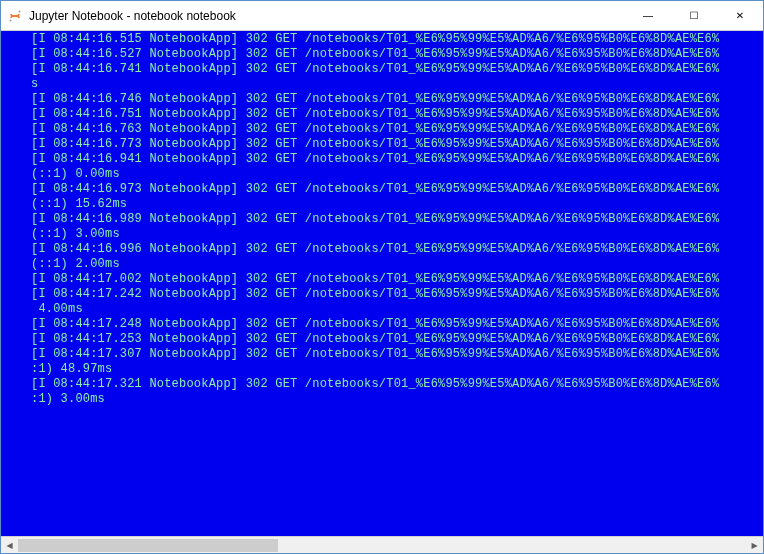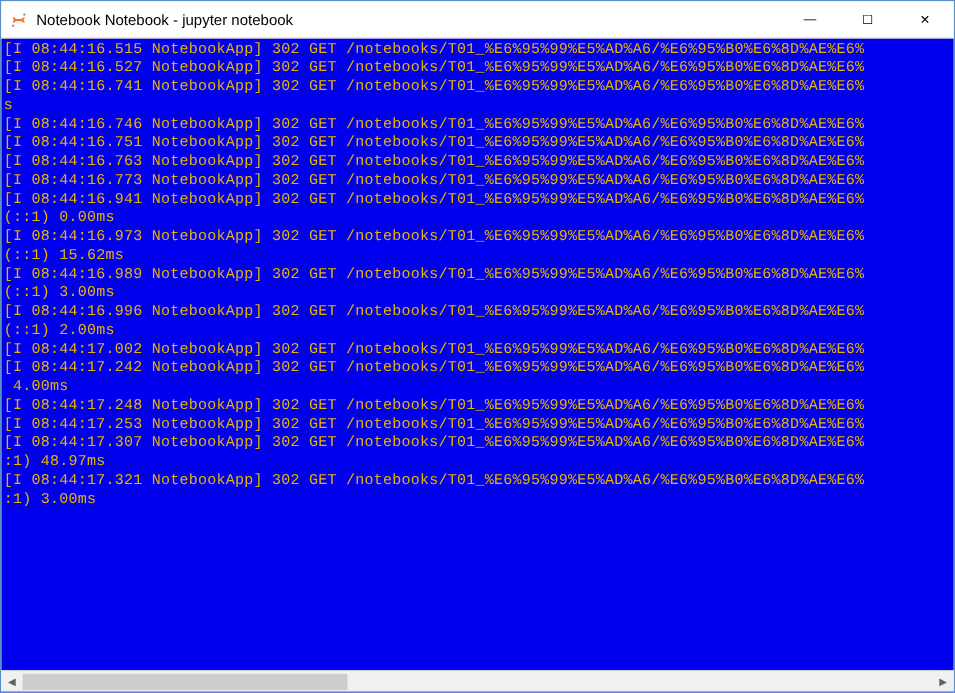--- a/index.html
+++ b/index.html
@@ -40,24 +40,25 @@
   .console-wrap {
     width: 100%;
     height: calc(100% - 30px - 17px);
     background: #0000ee;
     overflow: hidden;
   }
   .console {
     font-family: "Courier New", monospace;
     font-size: 12px;
     line-height: 15px;
-    color: #eab308;
+    color: #86efac;
     white-space: pre;
-    padding: 1px 2px;
+    padding: 1px 18px;
     letter-spacing: 0.2px;
+    margin-left: 12px;
   }
   .console .line { display: block; }
   .hscroll {
     height: 17px;
     background: #f0f0f0;
     display: flex;
     align-items: stretch;
     border-top: 1px solid #d0d0d0;
   }
   .hscroll .arrow {
@@ -86,21 +87,21 @@
 
 <div class="titlebar">
   <span class="app-icon">
     <svg width="14" height="14" viewBox="0 0 14 14">
       <path d="M3 5 A4 2 0 0 0 11 5" fill="none" stroke="#f37626" stroke-width="1.6"></path>
       <path d="M3 9 A4 2 0 0 1 11 9" fill="none" stroke="#f37626" stroke-width="1.6"></path>
       <circle cx="11.5" cy="2.5" r="1" fill="#9e9e9e"></circle>
       <circle cx="2.5" cy="11.5" r="1" fill="#9e9e9e"></circle>
     </svg>
   </span>
-  <span class="title">Notebook Notebook - jupyter  notebook</span>
+  <span class="title">Jupyter Notebook - notebook  notebook</span>
   <span class="spacer"></span>
   <div class="win-btn">—</div>
   <div class="win-btn">☐</div>
   <div class="win-btn close">✕</div>
 </div>
 
 <div class="console-wrap">
   <div class="console" id="console"><span class="line">[I 08:44:16.515 NotebookApp] 302 GET /notebooks/T01_%E6%95%99%E5%AD%A6/%E6%95%B0%E6%8D%AE%E6%</span><span class="line"></span><span class="line">[I 08:44:16.527 NotebookApp] 302 GET /notebooks/T01_%E6%95%99%E5%AD%A6/%E6%95%B0%E6%8D%AE%E6%</span><span class="line"></span><span class="line">[I 08:44:16.741 NotebookApp] 302 GET /notebooks/T01_%E6%95%99%E5%AD%A6/%E6%95%B0%E6%8D%AE%E6%</span><span class="line">s</span><span class="line">[I 08:44:16.746 NotebookApp] 302 GET /notebooks/T01_%E6%95%99%E5%AD%A6/%E6%95%B0%E6%8D%AE%E6%</span><span class="line"></span><span class="line">[I 08:44:16.751 NotebookApp] 302 GET /notebooks/T01_%E6%95%99%E5%AD%A6/%E6%95%B0%E6%8D%AE%E6%</span><span class="line"></span><span class="line">[I 08:44:16.763 NotebookApp] 302 GET /notebooks/T01_%E6%95%99%E5%AD%A6/%E6%95%B0%E6%8D%AE%E6%</span><span class="line"></span><span class="line">[I 08:44:16.773 NotebookApp] 302 GET /notebooks/T01_%E6%95%99%E5%AD%A6/%E6%95%B0%E6%8D%AE%E6%</span><span class="line"></span><span class="line">[I 08:44:16.941 NotebookApp] 302 GET /notebooks/T01_%E6%95%99%E5%AD%A6/%E6%95%B0%E6%8D%AE%E6%</span><span class="line">(::1) 0.00ms</span><span class="line">[I 08:44:16.973 NotebookApp] 302 GET /notebooks/T01_%E6%95%99%E5%AD%A6/%E6%95%B0%E6%8D%AE%E6%</span><span class="line">(::1) 15.62ms</span><span class="line">[I 08:44:16.989 NotebookApp] 302 GET /notebooks/T01_%E6%95%99%E5%AD%A6/%E6%95%B0%E6%8D%AE%E6%</span><span class="line">(::1) 3.00ms</span><span class="line">[I 08:44:16.996 NotebookApp] 302 GET /notebooks/T01_%E6%95%99%E5%AD%A6/%E6%95%B0%E6%8D%AE%E6%</span><span class="line">(::1) 2.00ms</span><span class="line">[I 08:44:17.002 NotebookApp] 302 GET /notebooks/T01_%E6%95%99%E5%AD%A6/%E6%95%B0%E6%8D%AE%E6%</span><span class="line">[I 08:44:17.242 NotebookApp] 302 GET /notebooks/T01_%E6%95%99%E5%AD%A6/%E6%95%B0%E6%8D%AE%E6%</span><span class="line"> 4.00ms</span><span class="line">[I 08:44:17.248 NotebookApp] 302 GET /notebooks/T01_%E6%95%99%E5%AD%A6/%E6%95%B0%E6%8D%AE%E6%</span><span class="line">[I 08:44:17.253 NotebookApp] 302 GET /notebooks/T01_%E6%95%99%E5%AD%A6/%E6%95%B0%E6%8D%AE%E6%</span><span class="line">[I 08:44:17.307 NotebookApp] 302 GET /notebooks/T01_%E6%95%99%E5%AD%A6/%E6%95%B0%E6%8D%AE%E6%</span><span class="line">:1) 48.97ms</span><span class="line">[I 08:44:17.321 NotebookApp] 302 GET /notebooks/T01_%E6%95%99%E5%AD%A6/%E6%95%B0%E6%8D%AE%E6%</span><span class="line">:1) 3.00ms</span><span class="line"></span></div>
 </div>
 

